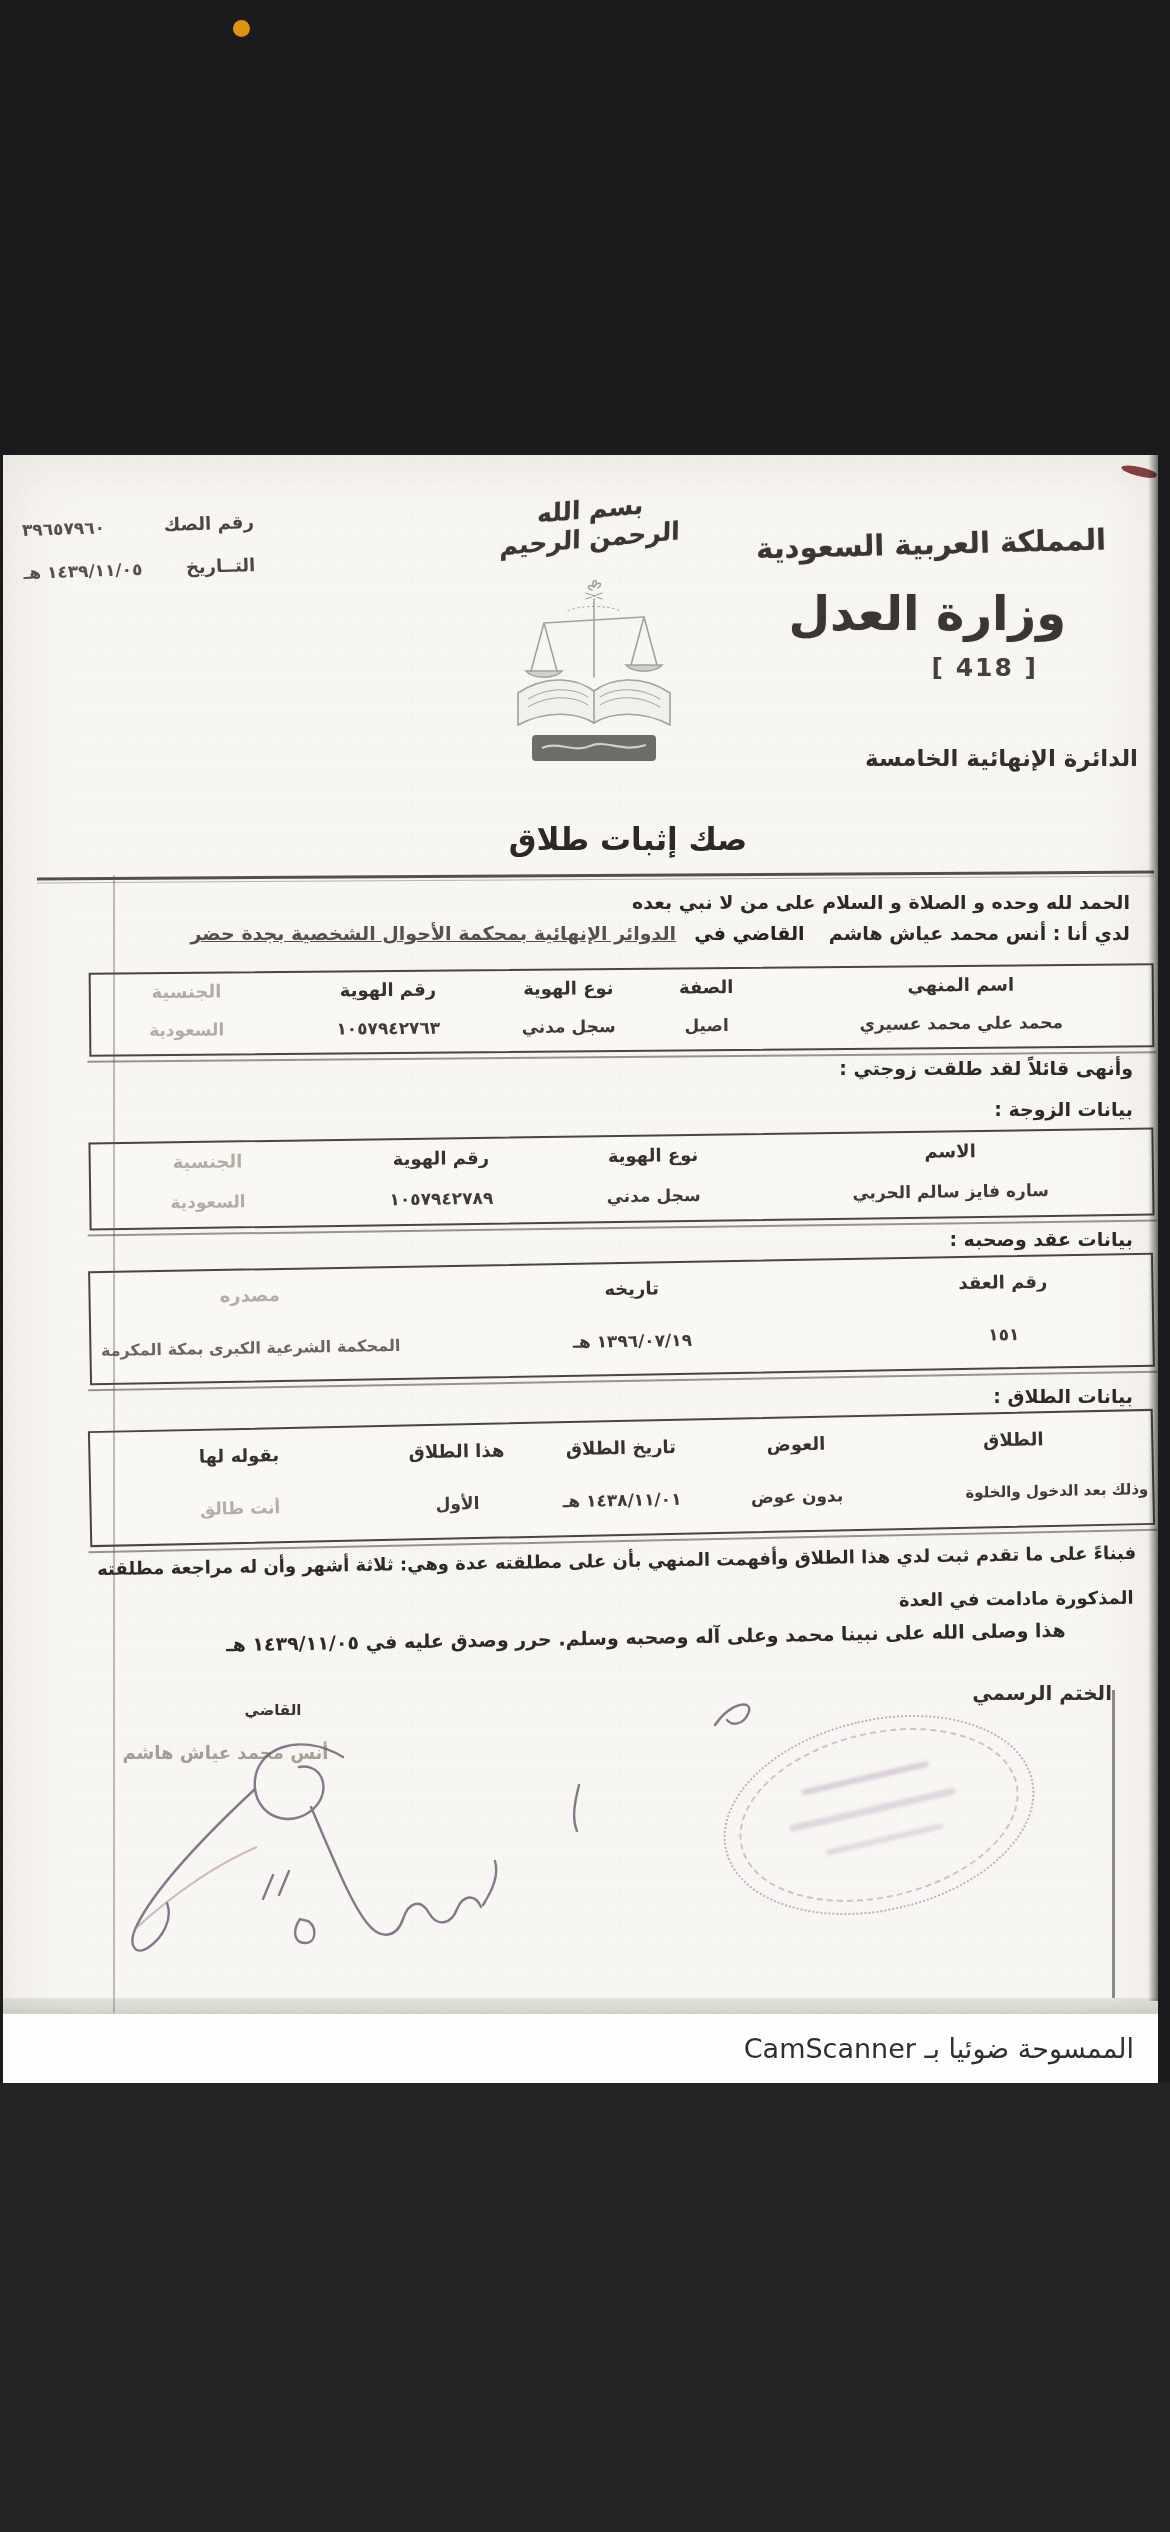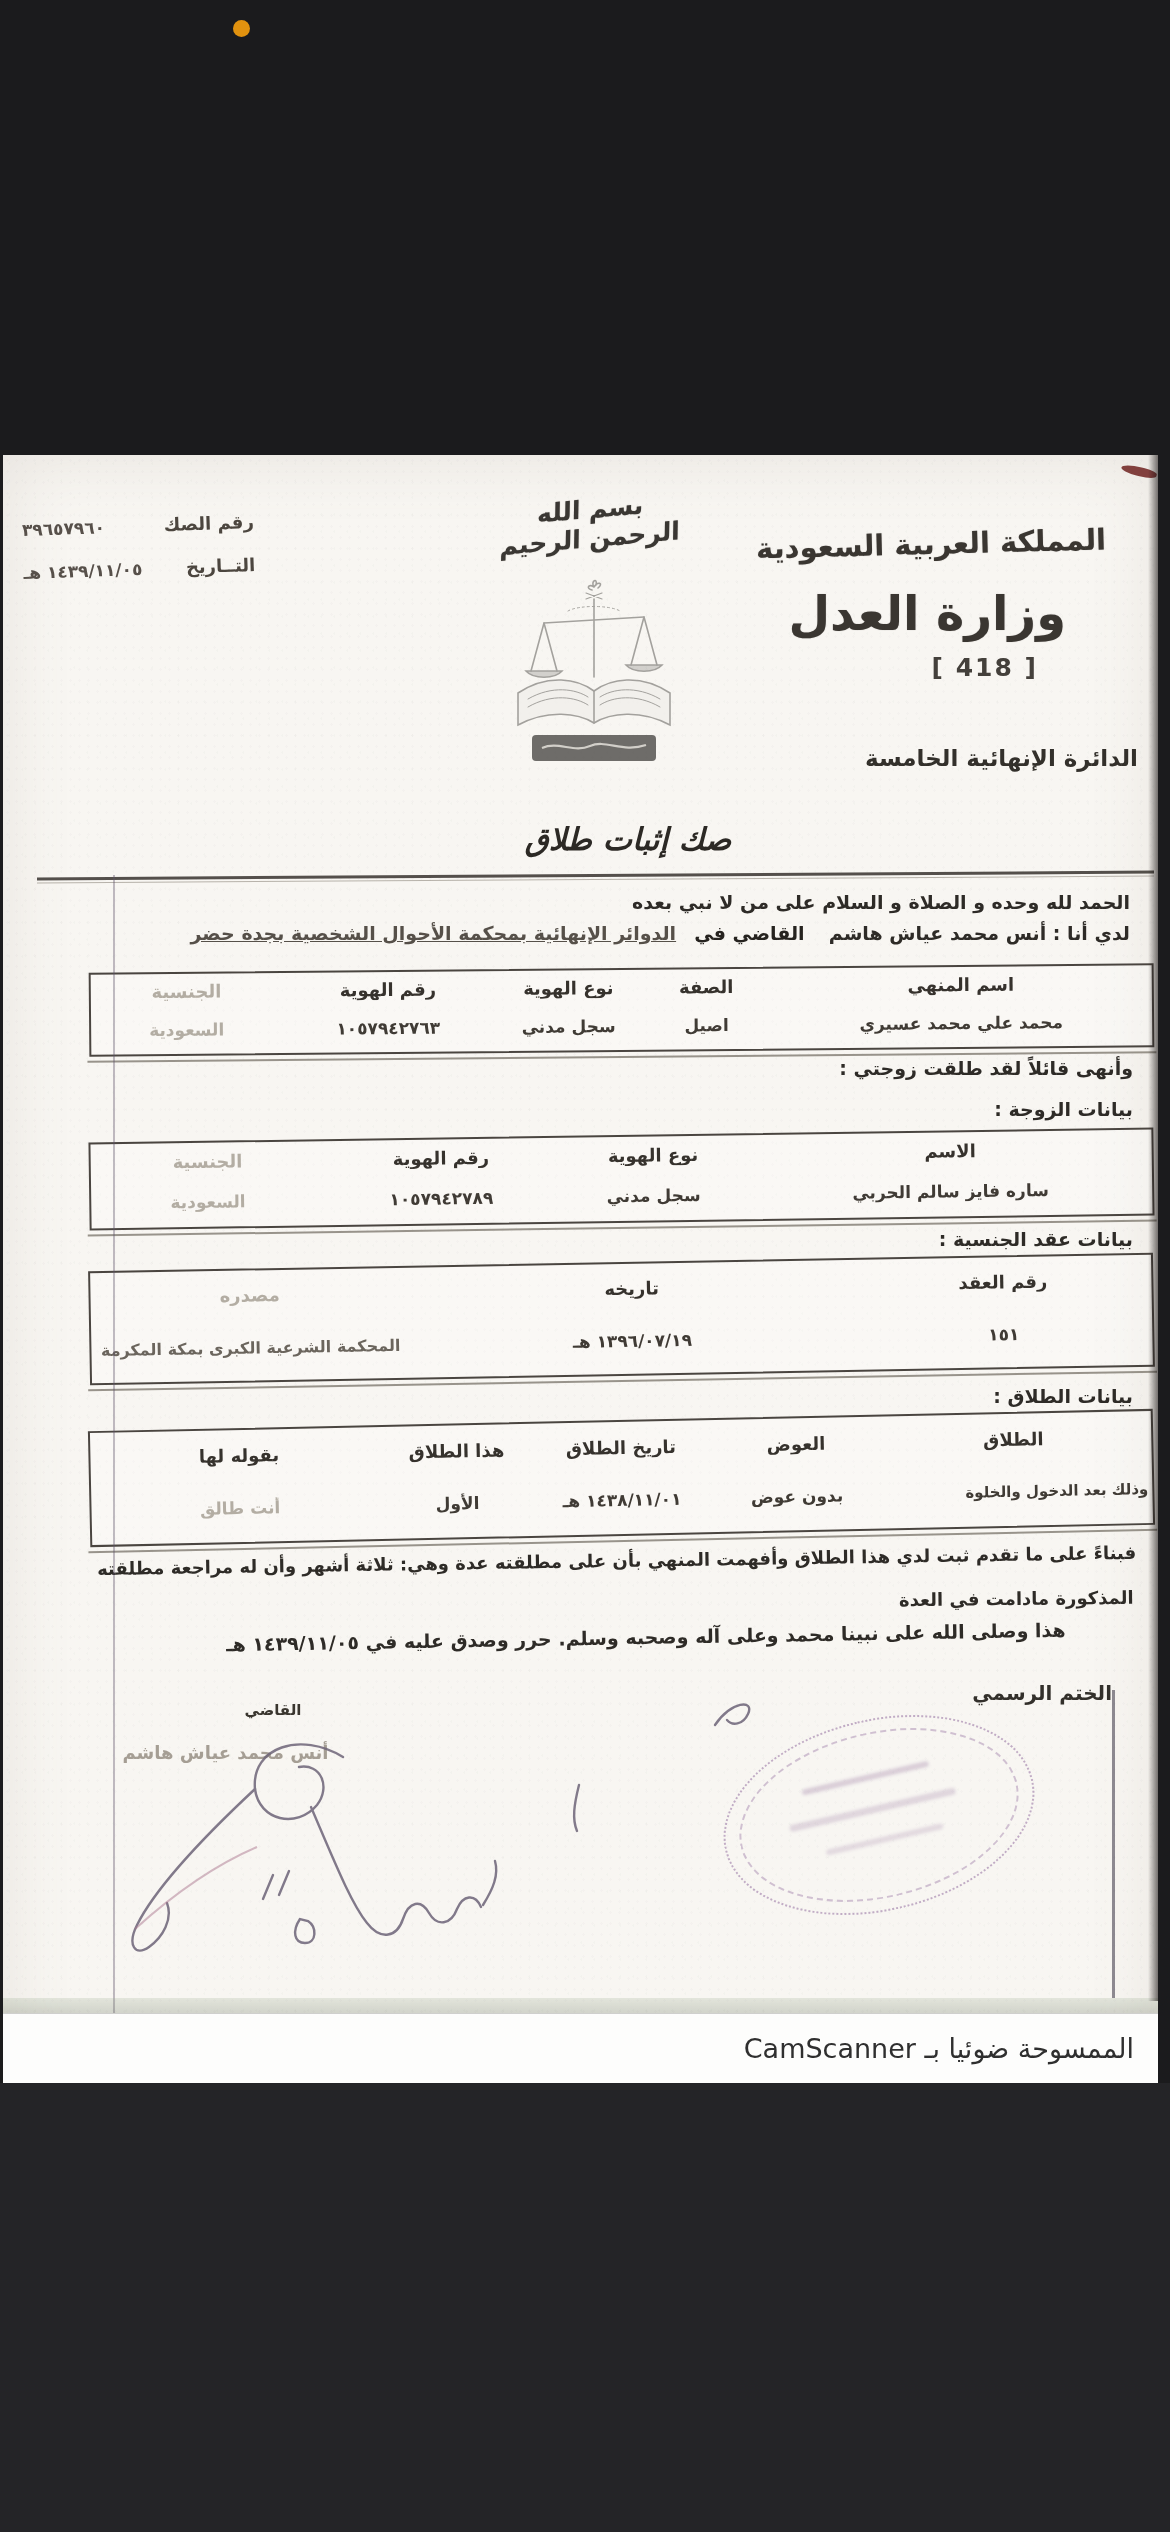--- a/index.html
+++ b/index.html
@@ -37,21 +37,21 @@
   .ministry{position:absolute;right:92px;top:130px;font-size:48px;font-weight:bold;color:#3a3631;
            text-shadow:0 0 1px rgba(55,50,45,.35);}
   .bracket{position:absolute;right:120px;top:198px;font-size:25px;font-weight:bold;color:#44403b;letter-spacing:2px;}
   .court-line{position:absolute;right:20px;top:238px;font-size:23px;font-weight:bold;color:#33302b;}
   .circle-line{position:absolute;right:20px;top:290px;font-size:23px;font-weight:bold;color:#33302b;}
 
   
   .logo{position:absolute;left:505px;top:118px;opacity:.8;}
 
   
-  .title{position:absolute;left:95px;right:0;top:366px;text-align:center;font-size:31px;font-weight:bold;color:#2c2925;font-style:italic;}
+  .title{position:absolute;left:95px;right:0;top:366px;text-align:center;font-size:31px;font-weight:bold;color:#2c2925;}
   .title-rule{position:absolute;left:34px;right:4px;top:419px;height:3px;background:#413d38;opacity:.9;
               transform:rotate(-0.35deg);}
   .title-rule2{position:absolute;left:34px;right:4px;top:424px;height:1px;background:#9b958c;opacity:.7;
               transform:rotate(-0.35deg);}
 
   .line{position:absolute;font-size:19px;text-align:right;color:#2e2b27;}
 
   
   .tbl{position:absolute;left:86px;width:1061px;border:2px solid #4a4540;background:rgba(255,255,255,0.25);}
   .tbl::after{content:'';position:absolute;left:-4px;right:-4px;bottom:-8px;height:2px;background:#807a71;opacity:.8;}
@@ -176,21 +176,21 @@
         <div class="tcell c3 faded">الجنسية</div>
       </div>
       <div class="trow" style="height:46px;">
         <div class="tcell tval c0">ساره فايز سالم الحربي</div>
         <div class="tcell tval c1">سجل مدني</div>
         <div class="tcell tval c2">١٠٥٧٩٤٢٧٨٩</div>
         <div class="tcell tval c3 faded">السعودية</div>
       </div>
     </div>
 
-    <div class="line b" style="top:773px;right:25px;">بيانات عقد الجنسية :</div>
+    <div class="line b" style="top:773px;right:25px;">بيانات عقد وصحبه :</div>
 
     <div class="tbl t3" style="top:807px;height:110px;transform:rotate(-1deg);">
       <div class="trow" style="height:48px;">
         <div class="tcell c0">رقم العقد</div>
         <div class="tcell c1">تاريخه</div>
         <div class="tcell c2 faded">مصدره</div>
       </div>
       <div class="trow" style="height:58px;">
         <div class="tcell tval c0">١٥١</div>
         <div class="tcell tval c1">١٣٩٦/٠٧/١٩ هـ</div>

